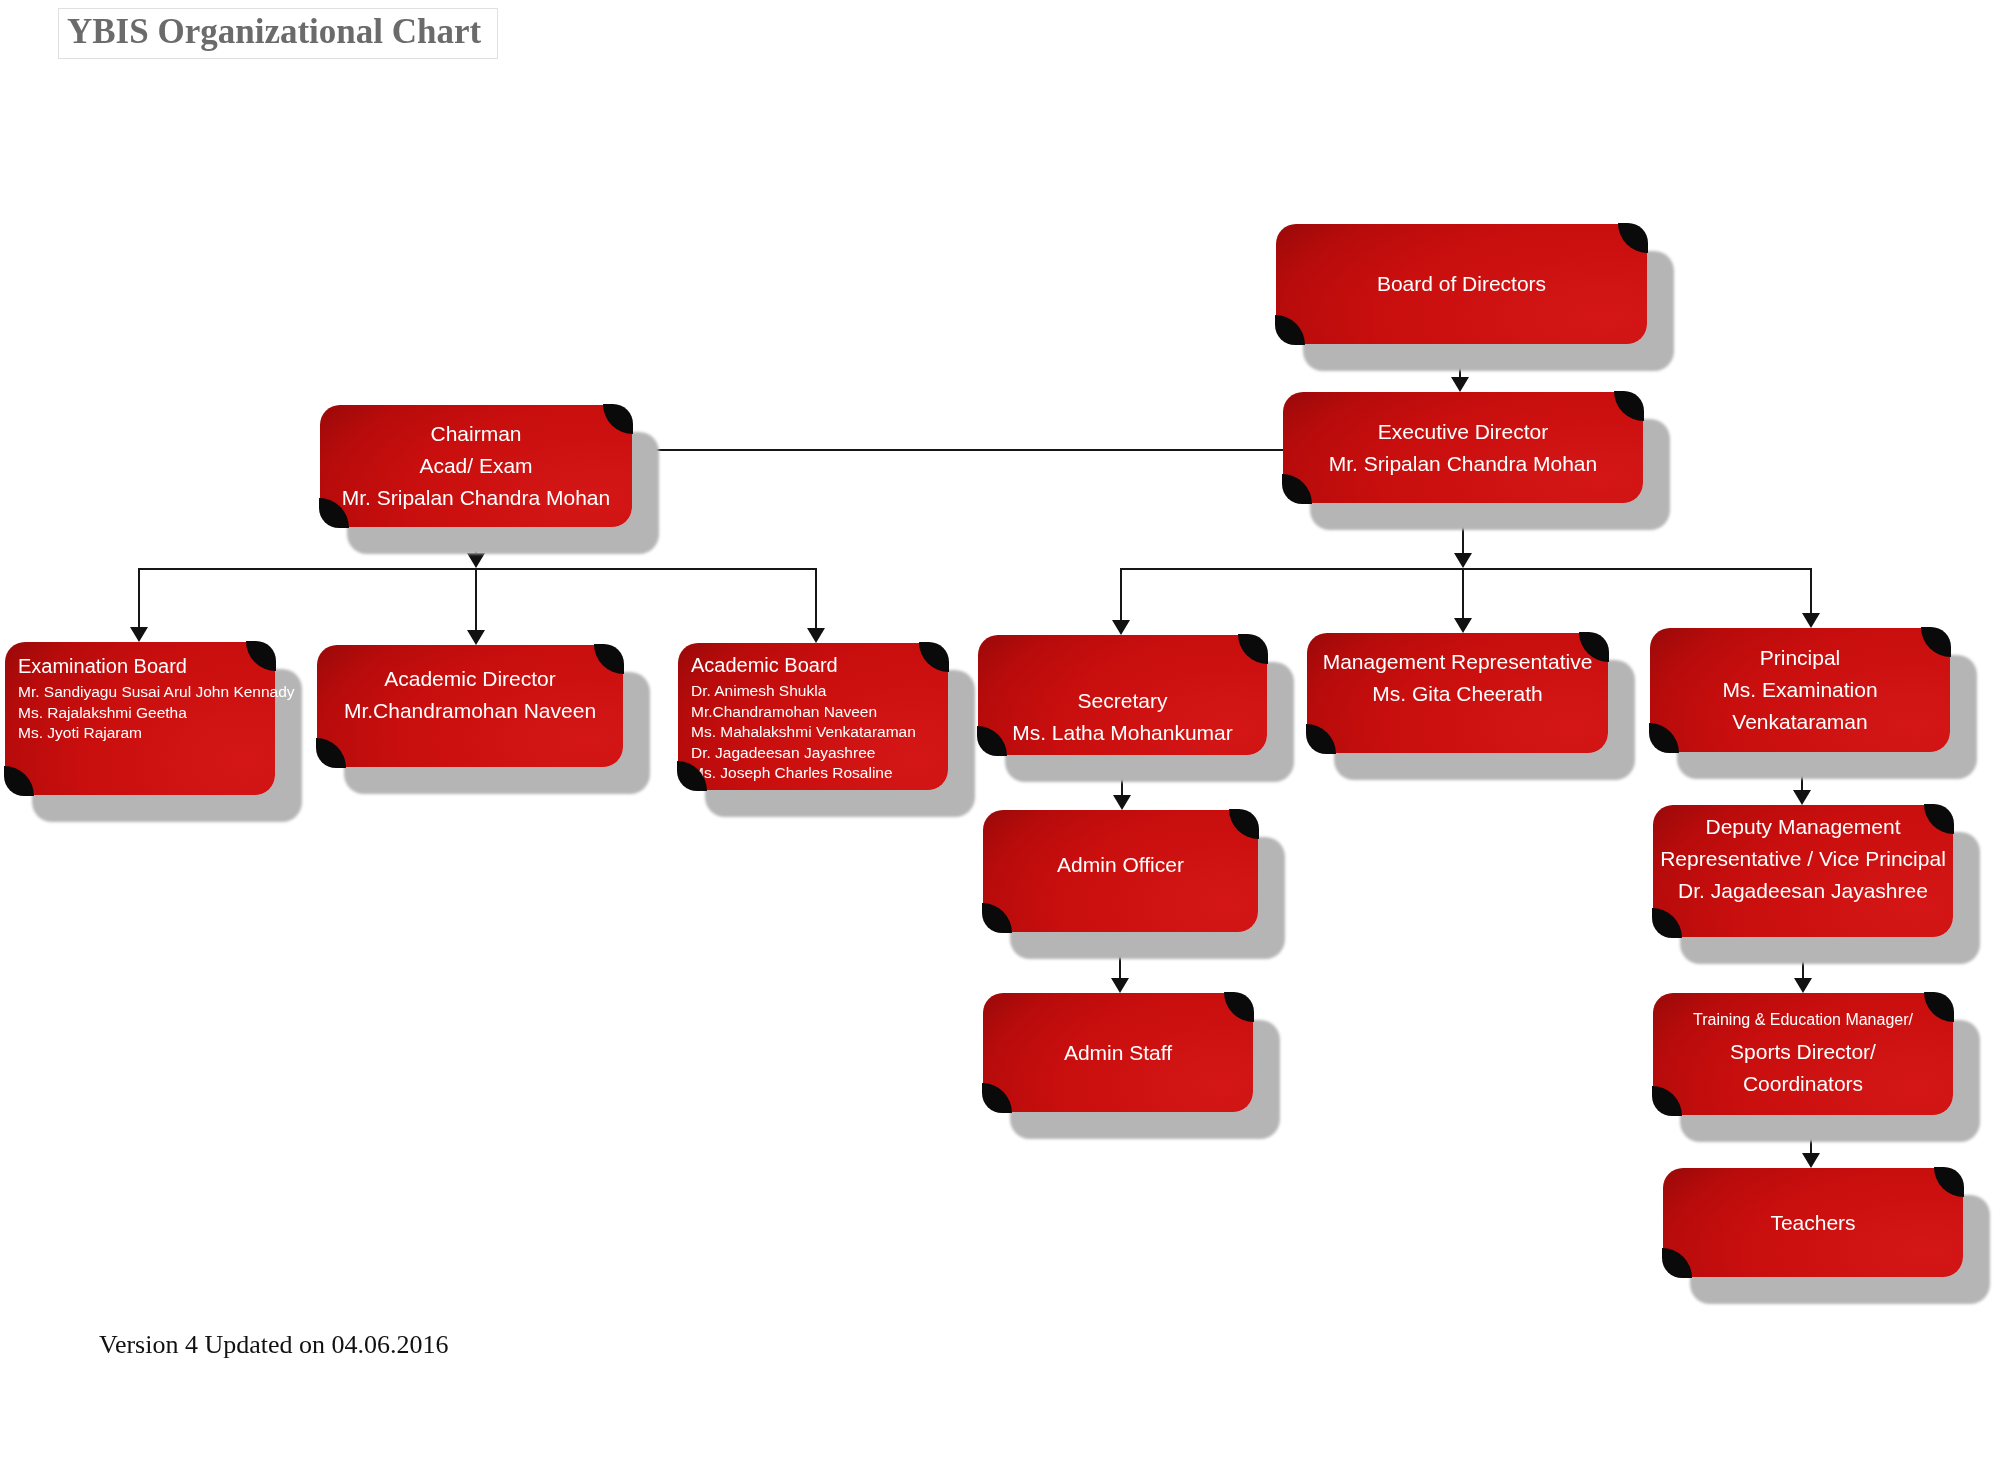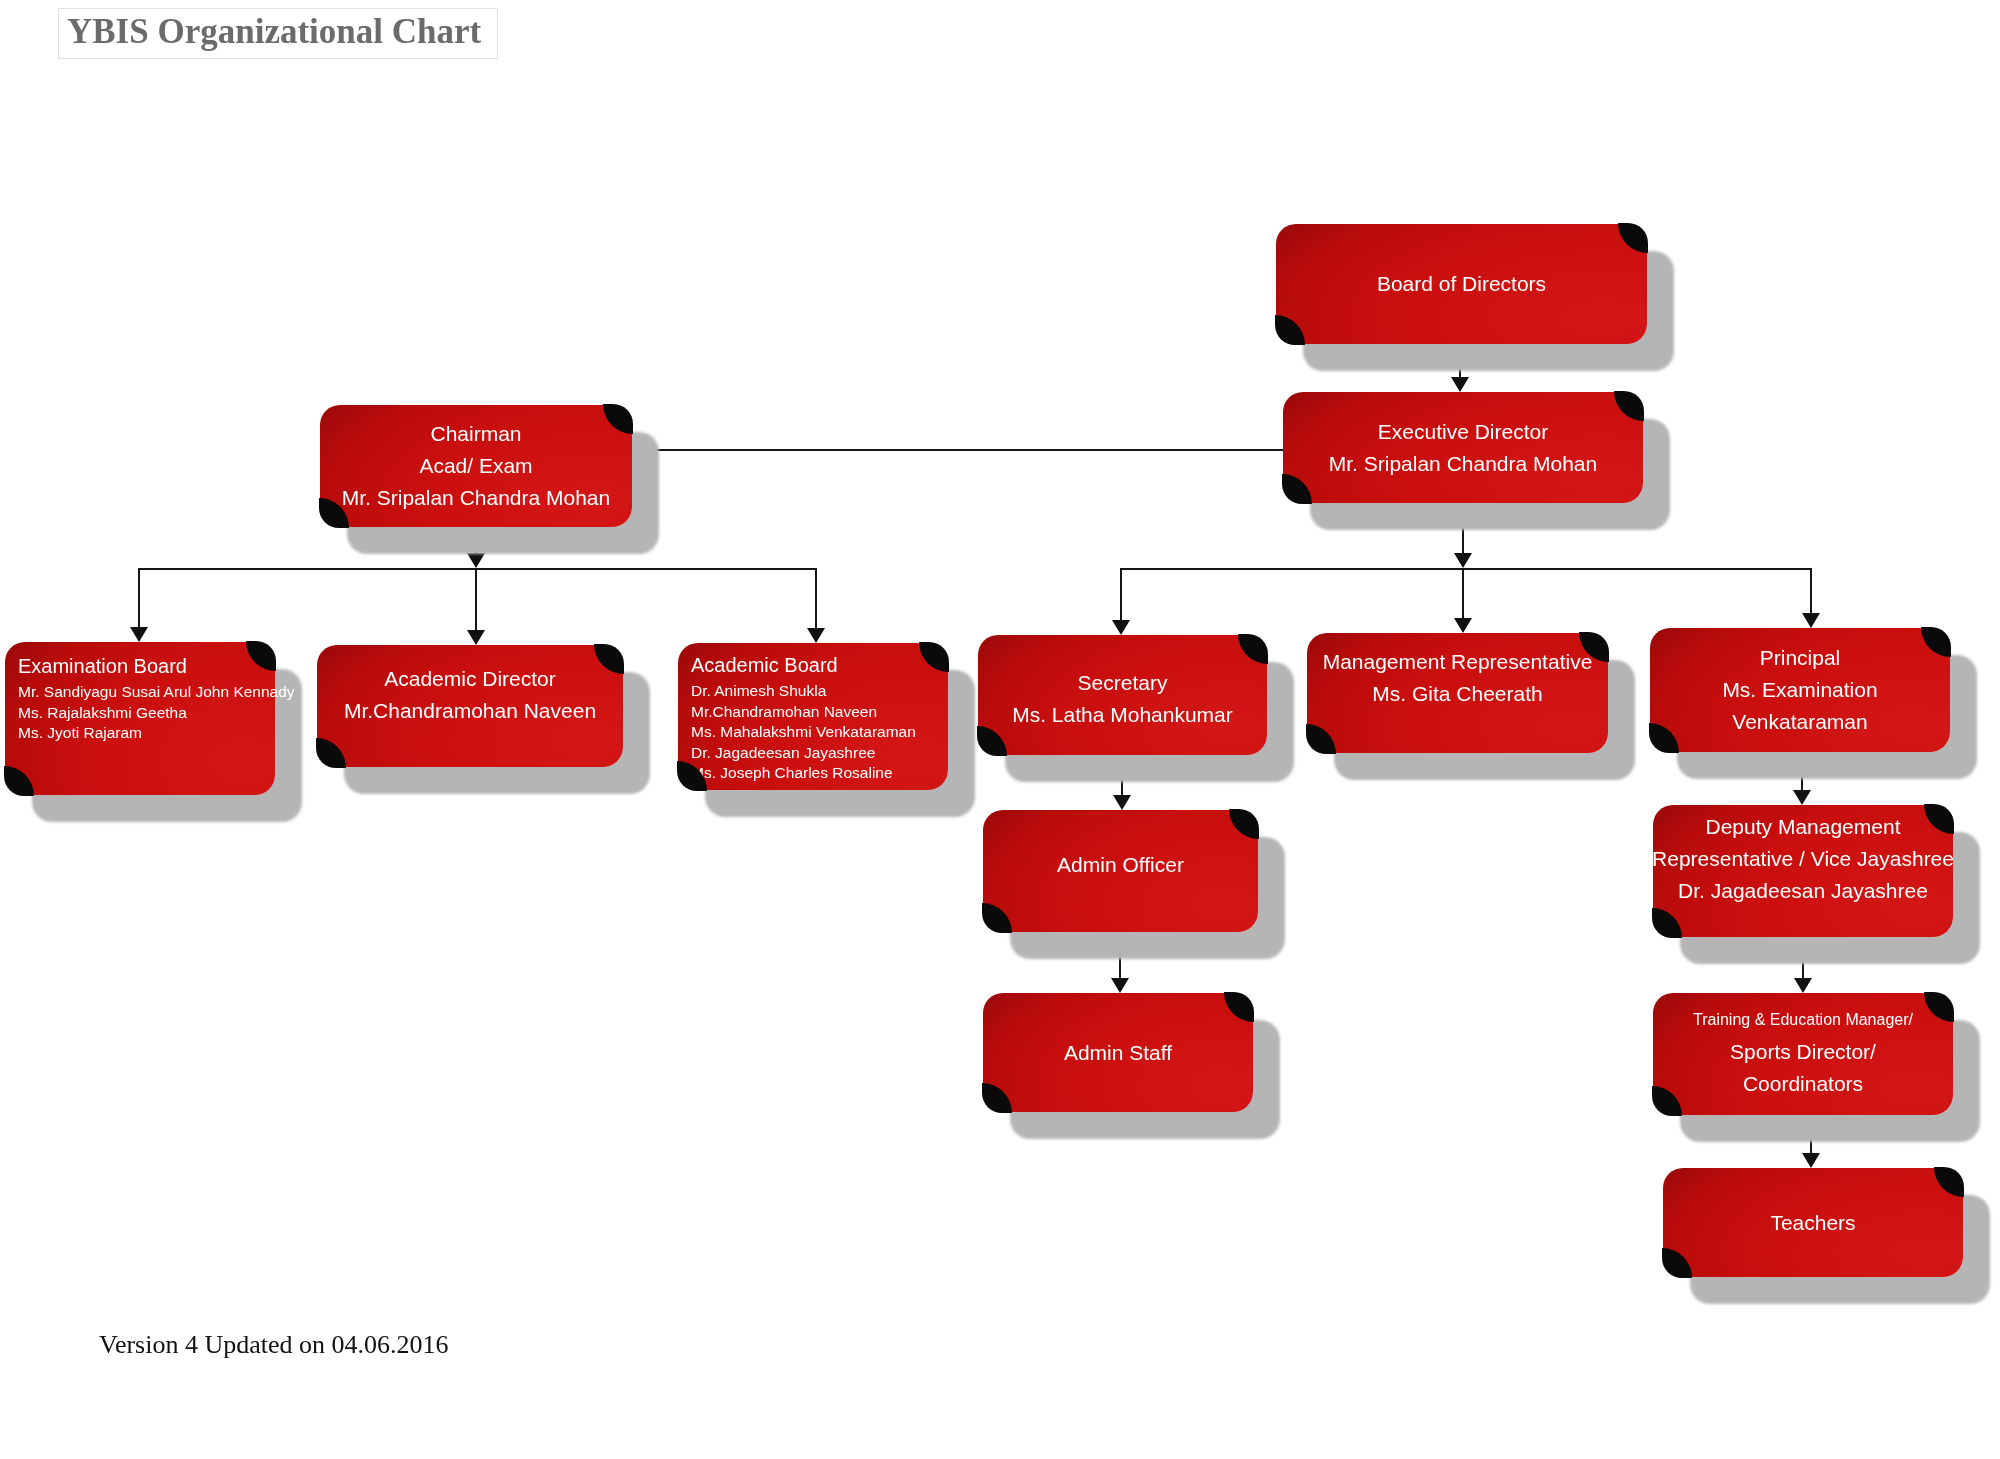--- a/index.html
+++ b/index.html
@@ -159,21 +159,21 @@
       <div class="member">Mr.Chandramohan Naveen</div>
       <div class="member">Ms. Mahalakshmi Venkataraman</div>
       <div class="member">Dr. Jagadeesan Jayashree</div>
       <div class="member">Ms. Joseph Charles Rosaline</div>
     </div>
   </div>
 
   <div class="node" style="left:978px;top:635px;width:289px;height:120px;">
     <span class="corner tr"></span>
     <span class="corner bl"></span>
-    <div class="inner" style="justify-content:center;padding-top:13px;">
+    <div class="inner" style="justify-content:flex-end;padding-top:13px;">
       <div class="line">Secretary</div>
       <div class="line">Ms. Latha Mohankumar</div>
     </div>
   </div>
 
   <div class="node" style="left:1307px;top:633px;width:301px;height:120px;">
     <span class="corner tr"></span>
     <span class="corner bl"></span>
     <div class="inner" style="justify-content:flex-start;padding-top:13px;">
       <div class="line">Management Representative</div>
@@ -205,21 +205,21 @@
     <div class="inner">
       <div class="line">Admin Staff</div>
     </div>
   </div>
 
   <div class="node" style="left:1653px;top:805px;width:300px;height:132px;">
     <span class="corner tr"></span>
     <span class="corner bl"></span>
     <div class="inner" style="justify-content:flex-start;text-align:center;">
       <div class="line">Deputy Management</div>
-      <div class="line">Representative / Vice Jayashree</div>
+      <div class="line">Representative / Vice Principal</div>
       <div class="line">Dr. Jagadeesan Jayashree</div>
     </div>
   </div>
 
   <div class="node" style="left:1653px;top:993px;width:300px;height:122px;">
     <span class="corner tr"></span>
     <span class="corner bl"></span>
     <div class="inner" style="justify-content:flex-start;padding-top:11px;">
       <div class="line" style="font-size:16px;">Training &amp; Education  Manager/</div>
       <div class="line">Sports Director/</div>

